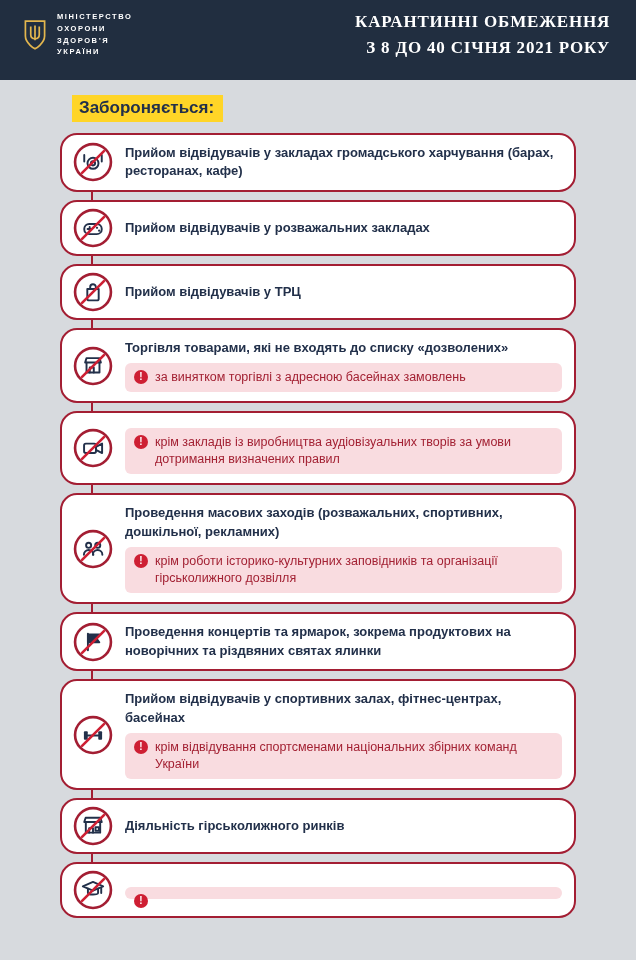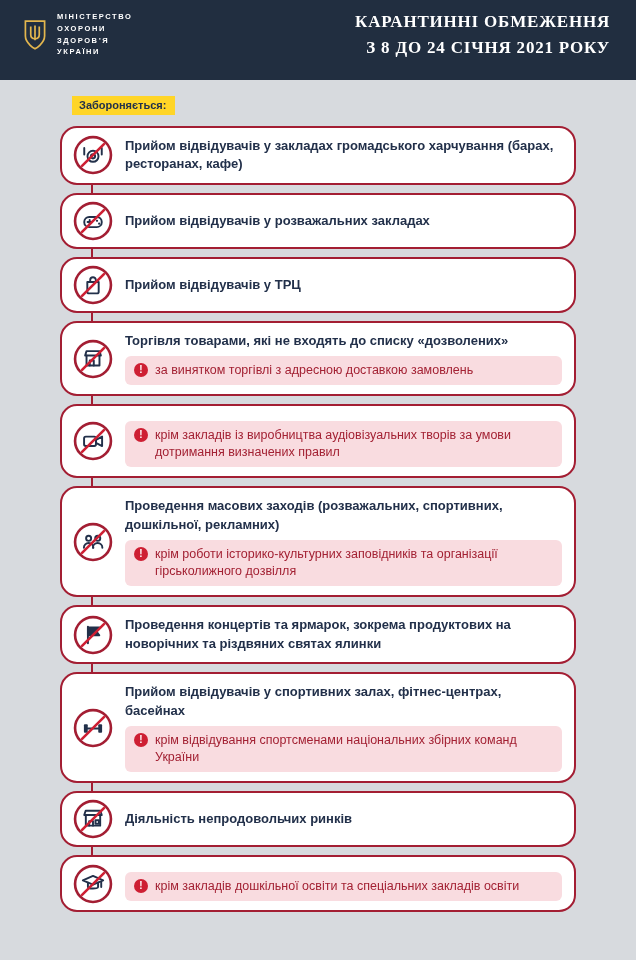--- a/index.html
+++ b/index.html
@@ -18,21 +18,21 @@
 
   
   .header{height:80px;background:var(--header-bg);display:flex;align-items:center;justify-content:space-between;padding:0 26px 11px 22px;}
   .logo{display:flex;align-items:center;gap:9px;}
   .emblem svg{width:26px;height:32px;display:block;}
   .logo-text{color:#fff;font-size:7.5px;font-weight:bold;letter-spacing:1.6px;line-height:1.55;text-transform:uppercase;}
   .header-title{color:#fff;text-align:right;font-weight:bold;font-size:17px;letter-spacing:0.8px;line-height:1.5;font-family:Liberation Serif, serif;}
 
   
   .section-heading{margin:15px 0 11px 72px;}
-  .highlight{display:inline-block;background:var(--yellow);color:var(--navy);font-weight:bold;font-size:11px;padding:3px 9px 4px 7px;}
+  .highlight{display:inline-block;background:var(--yellow);color:var(--navy);font-weight:bold;font-size:17px;padding:3px 9px 4px 7px;}
 
   
   .cards{position:relative;margin:0 60px;display:flex;flex-direction:column;gap:8px;}
   .cards::before{content:"";position:absolute;left:31px;top:24px;bottom:24px;width:2px;background:var(--red);z-index:0;}
   .card{position:relative;z-index:1;background:#fff;border:2px solid var(--red);border-radius:17px;display:flex;align-items:center;gap:11px;padding:5px 12px 5px 10px;min-height:52px;}
   .icon-wrap{flex:0 0 42px;}
   .icon-wrap svg{width:42px;height:42px;display:block;}
   .card-body{flex:1;padding:4px 0;}
   .card-title{font-weight:bold;color:var(--navy);font-size:13px;line-height:1.42;}
   .card-note{margin-top:6px;background:var(--note-bg);border-radius:6px;padding:6px 10px 6px 30px;position:relative;color:var(--note-text);font-size:12.5px;line-height:1.36;}
@@ -54,21 +54,21 @@
       </span>
       <div class="logo-text">
         <div>МІНІСТЕРСТВО</div>
         <div>ОХОРОНИ</div>
         <div>ЗДОРОВ’Я</div>
         <div>УКРАЇНИ</div>
       </div>
     </div>
     <div class="header-title">
       <div>КАРАНТИННІ ОБМЕЖЕННЯ</div>
-      <div>З 8 ДО 24 СІЧНЯ 2021 РОКУ</div>
+      <div>З 8 ДО 40 СІЧНЯ 2021 РОКУ</div>
     </div>
   </div>
 
   <div class="section-heading">
     <span class="highlight">Забороняється:</span>
   </div>
 
   <div class="cards">
       <div class="card">
     <div class="icon-wrap">
@@ -130,21 +130,21 @@
               <path d="M16.6 20v11.5h14.8V20"></path>
               <path d="M20.3 31.5v-5.8h4.6v5.8"></path>
             </g>
             <line x1="11.5" y1="36.5" x2="36.5" y2="11.5" stroke="#ce1f33" stroke-width="3" stroke-linecap="round"></line>
           </svg>
         </div>
     <div class="card-body">
       <div class="card-title">Торгівля товарами, які не входять до списку «дозволених»</div>
       <div class="card-note">
         <span class="excl">!</span>
-        <span class="note-text">за винятком торгівлі з адресною доставкою замовлень</span>
+        <span class="note-text">за винятком торгівлі з адресною басейнах замовлень</span>
       </div>
     </div>
   </div>
       <div class="card">
     <div class="icon-wrap">
           <svg viewBox="0 0 48 48">
             <circle cx="24" cy="24" r="20.5" fill="#ffffff" stroke="#a31e33" stroke-width="3"></circle>
             <g stroke="#22304a" style="color:#22304a" stroke-width="2.2" fill="none" stroke-linecap="round" stroke-linejoin="round">
               <rect x="13.8" y="19" width="13.6" height="10.8" rx="2"></rect>
               <path d="M27.4 22.6l7-3.6v10.8l-7-3.6z"></path>
@@ -222,38 +222,37 @@
             <circle cx="24" cy="24" r="20.5" fill="#ffffff" stroke="#a31e33" stroke-width="3"></circle>
             <g stroke="#22304a" style="color:#22304a" stroke-width="2.2" fill="none" stroke-linecap="round" stroke-linejoin="round">
               <path d="M14 19.4l1.6-4.8h16.8l1.6 4.8z"></path>
               <path d="M15.8 19.4v12.2M32.2 19.4v12.2M15.8 31.6h16.4"></path>
               <path d="M19.6 31.6v-5.2h4.4v5.2M26.8 25.4h4v4h-4z"></path>
             </g>
             <line x1="11.5" y1="36.5" x2="36.5" y2="11.5" stroke="#ce1f33" stroke-width="3" stroke-linecap="round"></line>
           </svg>
         </div>
     <div class="card-body">
-      <div class="card-title">Діяльність непродовольчих ринків</div>
+      <div class="card-title">Діяльність гірськолижного ринків</div>
 
     </div>
   </div>
       <div class="card">
     <div class="icon-wrap">
           <svg viewBox="0 0 48 48">
             <circle cx="24" cy="24" r="20.5" fill="#ffffff" stroke="#a31e33" stroke-width="3"></circle>
             <g stroke="#22304a" style="color:#22304a" stroke-width="2.2" fill="none" stroke-linecap="round" stroke-linejoin="round">
               <path d="M24 14.8l11.6 5-11.6 5-11.6-5z"></path>
               <path d="M18.2 22.6v4.8c0 2.4 11.6 2.4 11.6 0v-4.8"></path>
               <path d="M33.4 21.4v6"></path>
             </g>
             <line x1="11.5" y1="36.5" x2="36.5" y2="11.5" stroke="#ce1f33" stroke-width="3" stroke-linecap="round"></line>
           </svg>
         </div>
     <div class="card-body">
       <div class="card-note">
         <span class="excl">!</span>
-        <span class="note-text">крім закладів дошкільної освіти та спеціальних закладів освіти</span>
       </div>
     </div>
   </div>
     </div>
 
 </div>
 
 </body></html>

